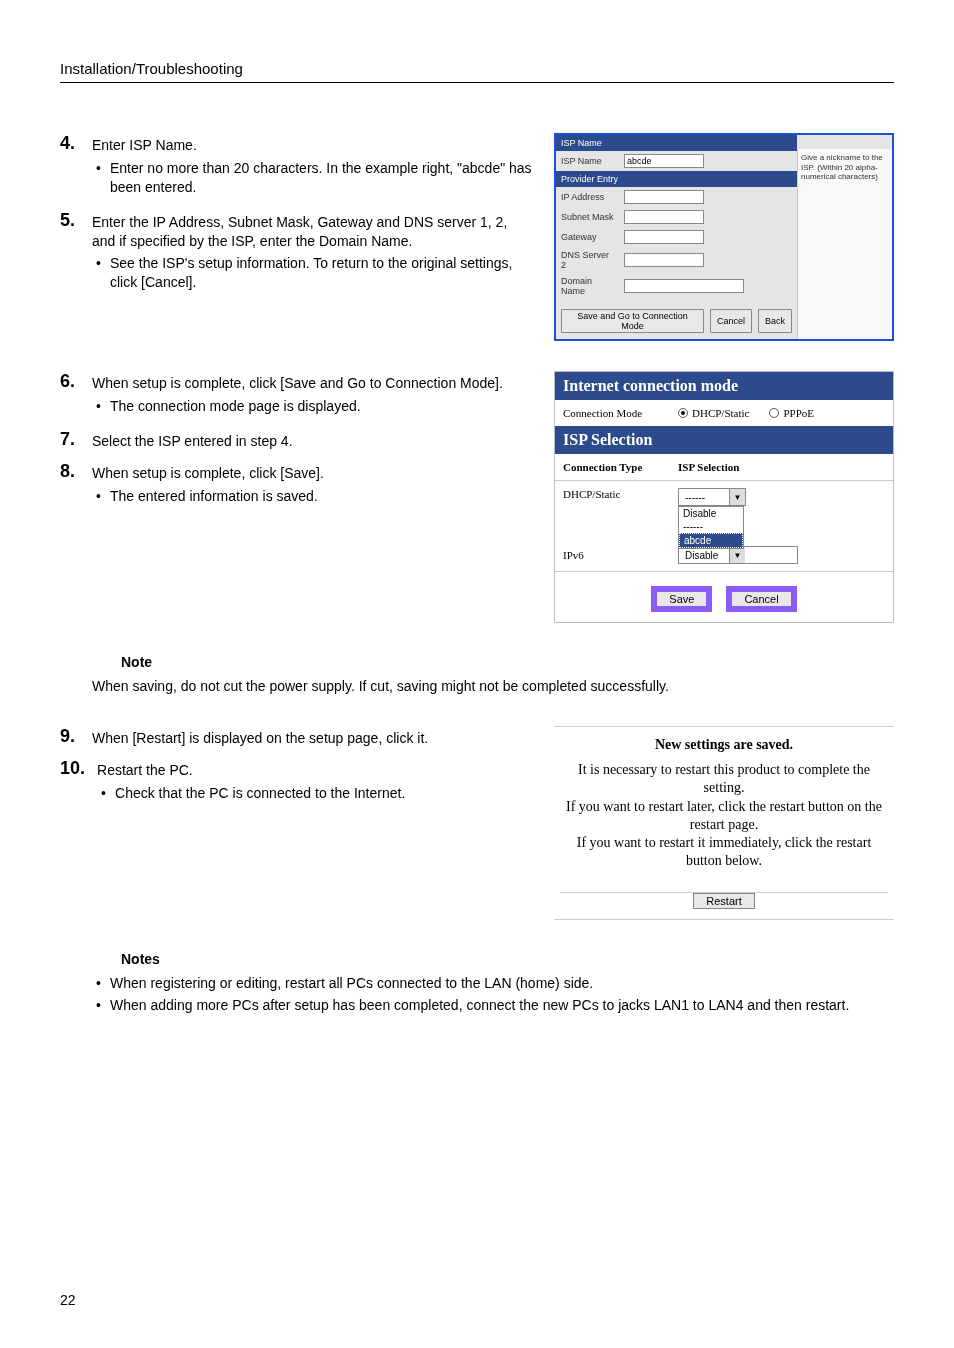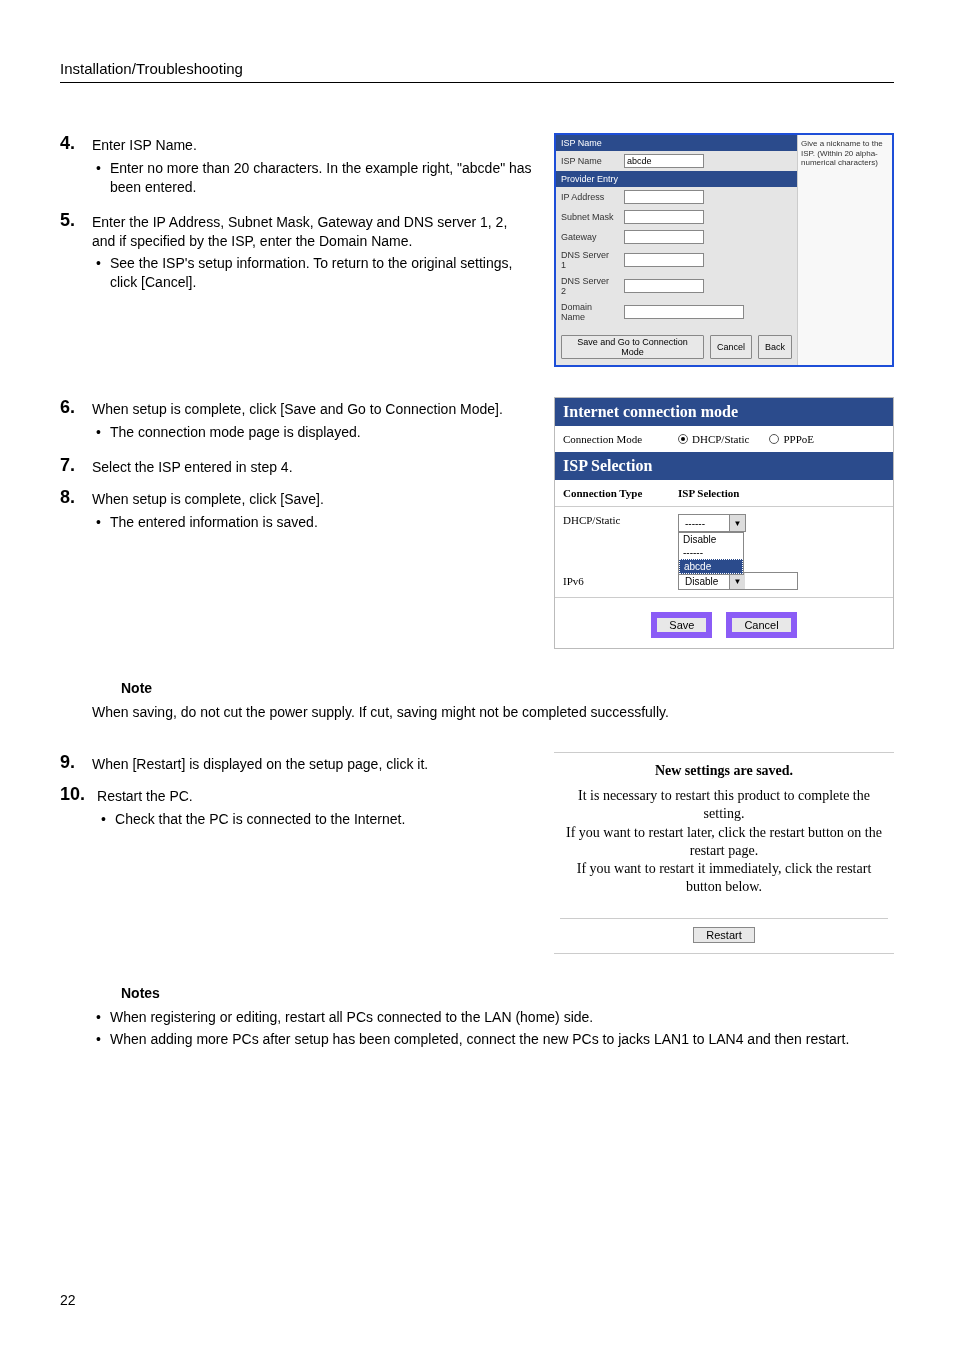--- a/index.html
+++ b/index.html
@@ -86,20 +86,21 @@
     display: flex;
   }
   .fig1-main { flex: 1; }
   .fig1-side {
     width: 95px;
     padding: 4px 3px;
     font-size: 8px;
     line-height: 1.2;
     border-left: 1px solid #ccc;
     background: #f8f8f8;
+    margin-top: 14px;
   }
   .fig1-bar {
     background: #2b4b8c;
     color: #fff;
     padding: 3px 5px;
     font-size: 9px;
   }
   .fig1-bar.alt { font-weight: bold; }
   .fig1-field {
     display: flex;
@@ -241,21 +242,21 @@
     font-size: 14px;
     margin-bottom: 8px;
   }
   .fig3-body {
     font-size: 14px;
     line-height: 1.3;
     margin-bottom: 22px;
   }
   .fig3-btnrow {
     border-top: 1px solid #ccc;
-    padding-top: 8px;
+    padding-top: 0;
   }
   .fig3-btn {
     font-family: sans-serif;
     font-size: 11px;
     padding: 1px 12px;
     background: #e8e8e8;
     border: 1px solid #888;
   }
 
   .page-num {
@@ -308,24 +309,20 @@
           <div class="fig1-field">
             <span class="fig1-label">IP Address</span>
             <input class="fig1-input" style="width: 80px;">
           </div>
           <div class="fig1-field">
             <span class="fig1-label">Subnet Mask</span>
             <input class="fig1-input" style="width: 80px;">
           </div>
           <div class="fig1-field">
             <span class="fig1-label">Gateway</span>
-            <input class="fig1-input" style="width: 80px;">
-          </div>
-          <div class="fig1-field">
-            <span class="fig1-label">DNS Server 1</span>
             <input class="fig1-input" style="width: 80px;">
           </div>
           <div class="fig1-field">
             <span class="fig1-label">DNS Server 2</span>
             <input class="fig1-input" style="width: 80px;">
           </div>
           <div class="fig1-field">
             <span class="fig1-label">Domain Name</span>
             <input class="fig1-input" style="width: 120px;">
           </div>

